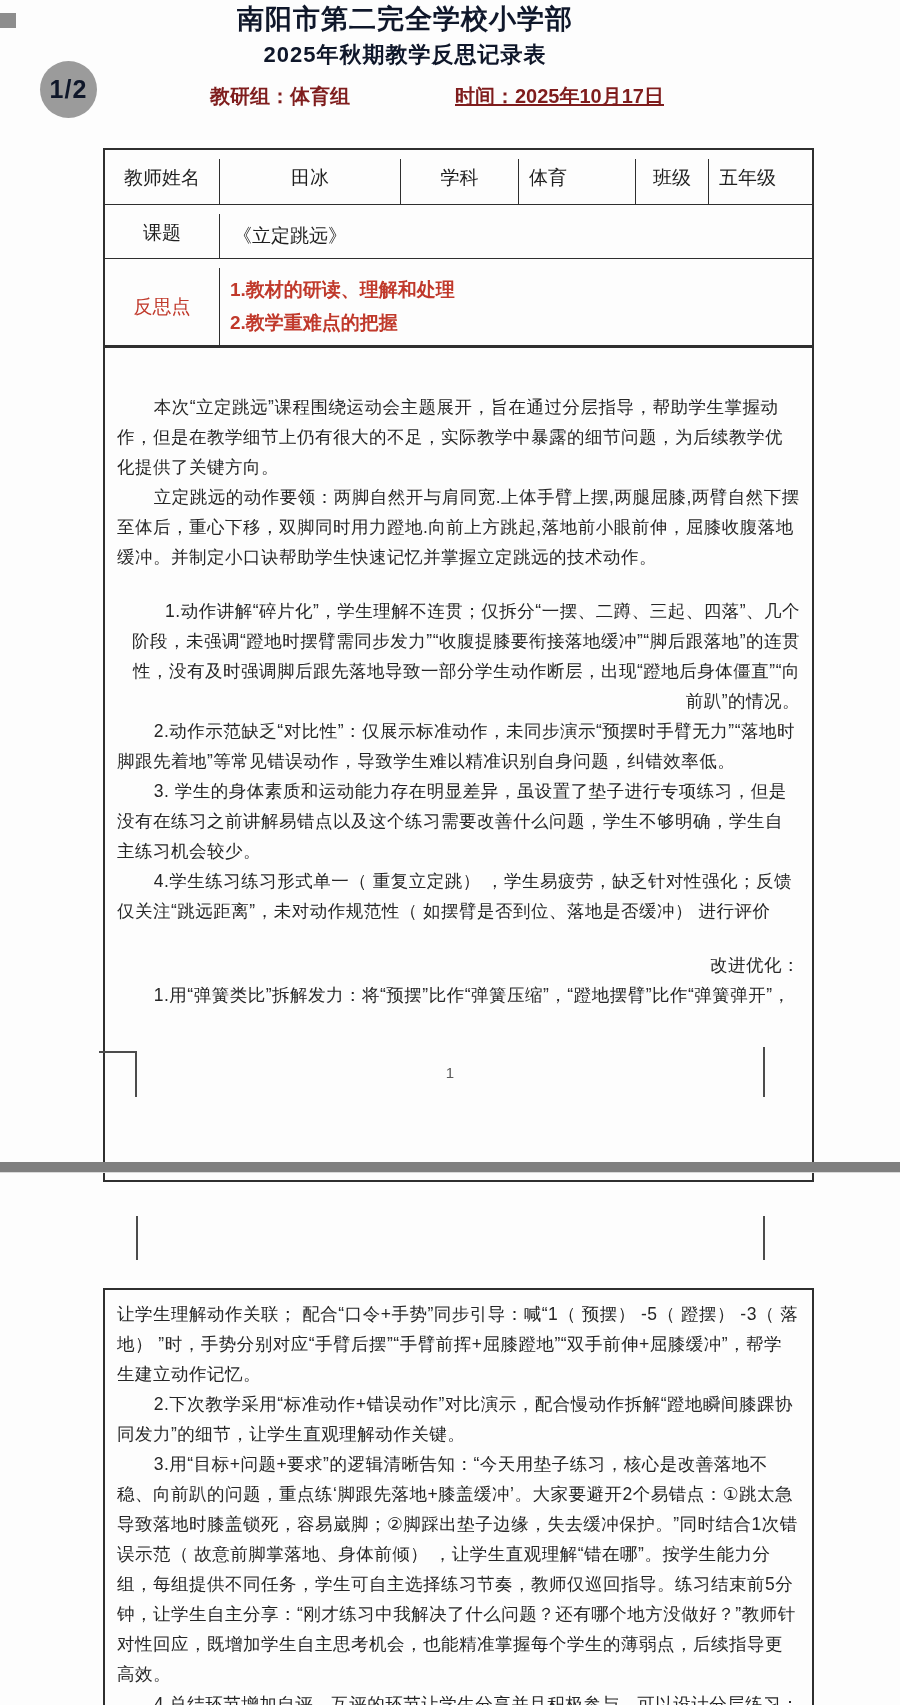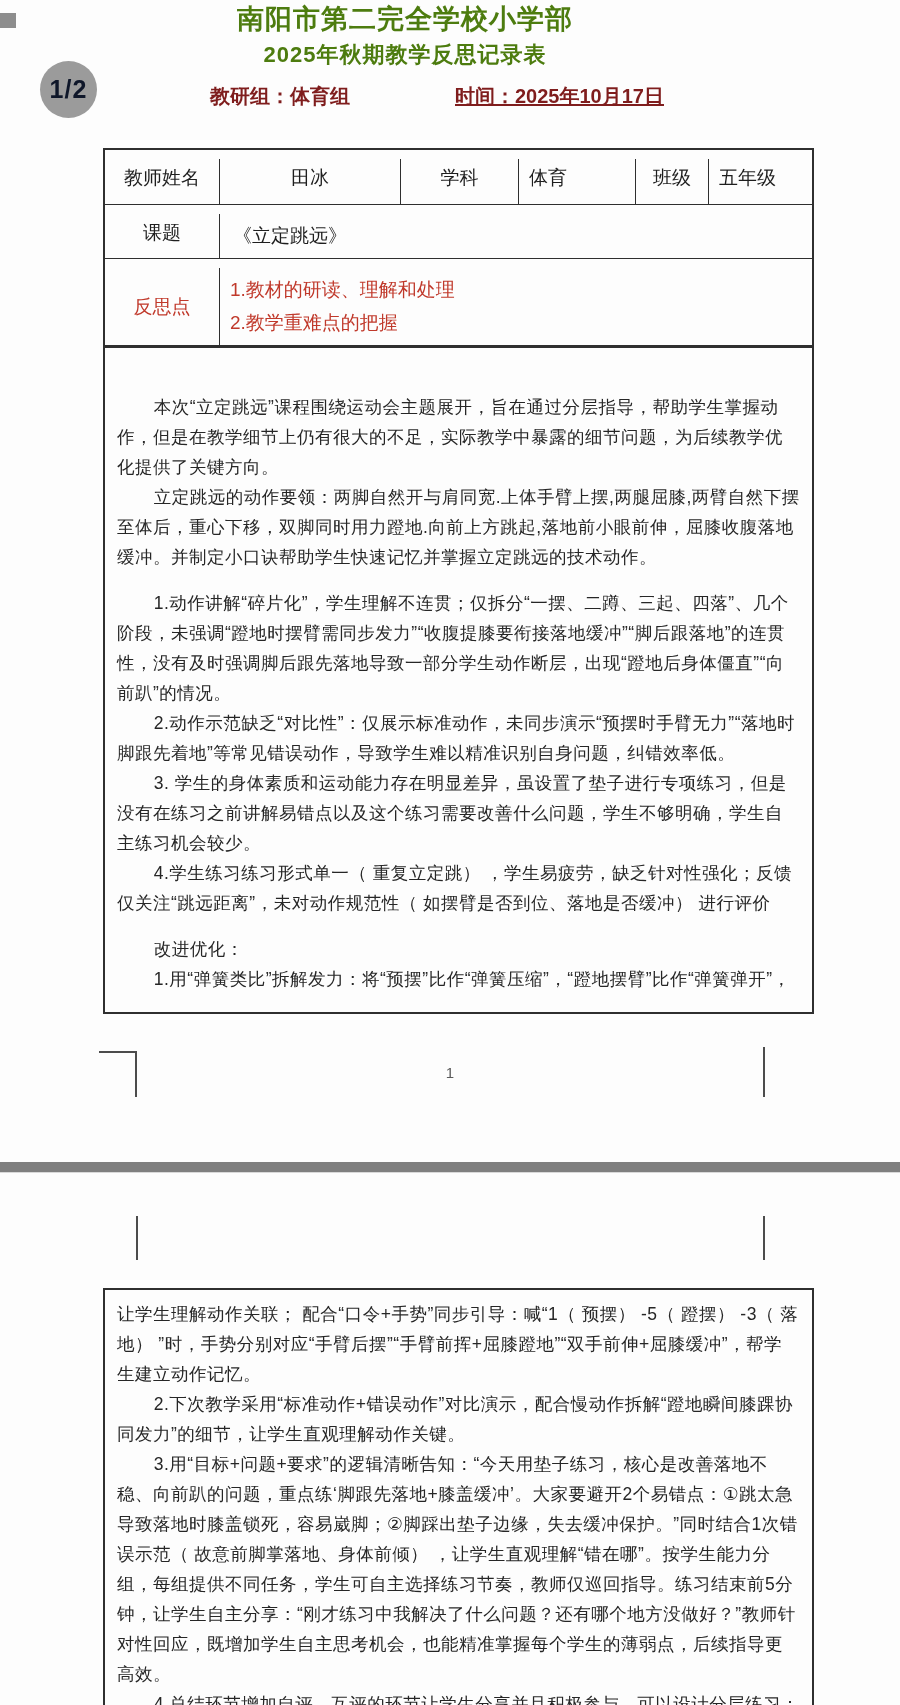--- a/index.html
+++ b/index.html
@@ -19,21 +19,21 @@
 
   
   .page-badge{
     position:absolute;left:40px;top:61px;width:57px;height:57px;border-radius:50%;
     background:var(--badge-gray);color:#0f172a;font-size:25px;font-weight:bold;
     display:flex;align-items:center;justify-content:center;letter-spacing:1px;
   }
 
   
   .doc-header{position:absolute;left:0;top:0;width:810px;text-align:center;}
-  .title{font-weight:bold;color:#4d7c0f;letter-spacing:1px;}
+  .title{font-weight:bold;color:#0f172a;letter-spacing:1px;}
   .title.l1{font-size:27px;line-height:32px;margin-top:3px;}
   .title.l2{font-size:22px;line-height:32px;margin-top:4px;}
   .meta{position:relative;height:28px;margin-top:12px;text-align:left;}
   .meta span{position:absolute;top:0;font-size:20px;font-weight:bold;color:#7f1d1d;white-space:nowrap;}
   .meta .meta-group{left:210px;}
   .meta .meta-time{left:455px;text-decoration:underline;}
 
   
   .info-table{
     position:absolute;left:103px;top:148px;width:711px;box-sizing:border-box;
@@ -46,33 +46,33 @@
   .cell{box-sizing:border-box;border-right:1.5px solid var(--border-dark);border-bottom:1.5px solid var(--border-dark);padding-top:6px;margin-top:9px;}
   .cell.center{text-align:center;}
   .cell.padL{padding-left:10px;}
   .cell.no-r{border-right:none;}
   .cell.no-b{border-bottom:none;}
   .cell.span-rest{grid-column:2 / 7;}
   .cell.vcenter{display:flex;align-items:center;padding-top:0;font-family:Liberation Serif, serif;}
   .cell.topic-val{padding-left:13px;font-size:19px;}
   .cell.red{color:var(--accent-red);}
   .cell.reflect-label{display:flex;align-items:center;justify-content:center;padding-top:0;}
-  .reflect-list{padding:5px 2px 0 10px;line-height:33px;}
+  .reflect-list{padding:5px 2px 0 10px;line-height:33px;font-weight:bold;}
   .reflect-list p{margin:0;color:var(--accent-red);}
 
   
   .content-box{
     position:absolute;left:103px;top:346px;width:711px;box-sizing:border-box;
     border:2px solid var(--border-dark);
     font-size:17.5px;line-height:30px;letter-spacing:0.5px;color:#262626;
   }
-  .content-box.p1{height:668px;padding:44px 12px 0 12px;overflow:visible;}
+  .content-box.p1{height:836px;padding:44px 12px 0 12px;overflow:visible;}
   .content-box p{margin:0;text-indent:2.1em;}
   .content-box p.no-indent{text-indent:0;}
-  .content-box p.gap-before{margin-top:16px;}
+  .content-box p.gap-before{margin-top:24px;text-align:right;}
 
   
   .page-number{position:absolute;left:0;top:1064px;width:900px;text-align:center;
     font-size:15px;color:#5a5a5a;}
 
   
   .mark{position:absolute;background:#4c4c4c;}
   .mark.h{height:2px;}
   .mark.v{width:2px;}
 

